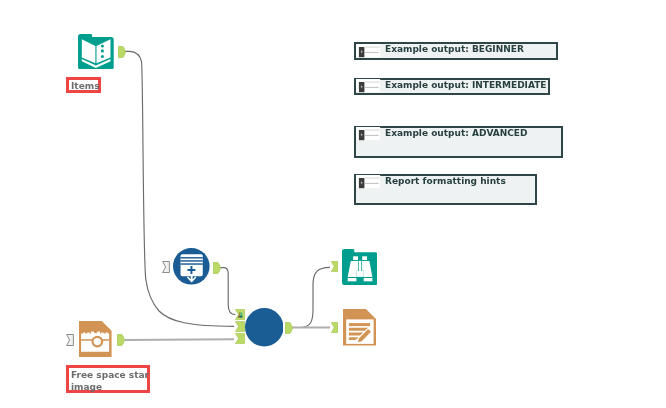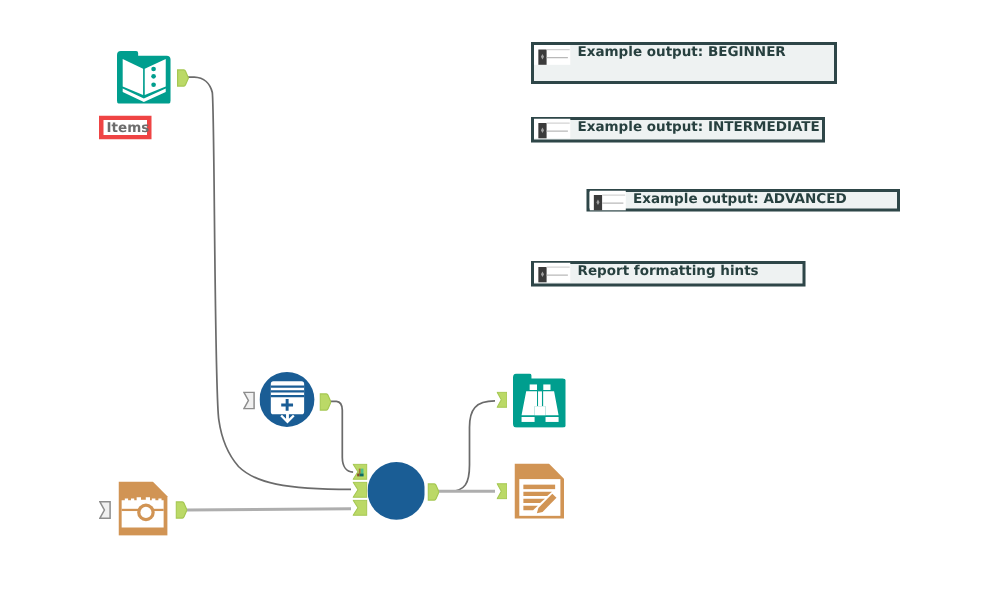--- a/index.html
+++ b/index.html
@@ -80,20 +80,22 @@
 
   <div class="abs" style="left:79.4px;top:321.4px;width:32.6px;height:36.1px;">
     <svg width="32.6" height="36.1" viewBox="0 0 32.6 36.1">
       <path fill="#D19454" d="M0,0 L22.8,0 L32.6,9.8 L32.6,36.1 L0,36.1 Z"></path>
       <path fill="#ffffff" d="M2.1,12.5 L4.2,12.5 L4.2,11.4 L6.4,11.4 L6.4,12.5 L8.3,12.5 L8.3,11.4 L10.5,11.4 L10.5,12.5 L12.1,12.5 L12.1,10.5 L15.0,10.5 L15.0,12.1 L18.2,12.1 L18.2,10.5 L21.0,10.5 L21.0,12.5 L22.2,12.5 L22.2,11.4 L24.6,11.4 L24.6,12.5 L26.6,12.5 L26.6,11.4 L28.7,11.4 L28.7,12.5 L30.1,12.5 L30.1,30.7 L2.1,30.7 Z"></path>
       <rect fill="#D19454" x="2.1" y="18.2" width="28.0" height="1.5"></rect>
       <circle cx="18.3" cy="20.6" r="5.85" fill="#D19454"></circle>
       <circle cx="18.3" cy="20.6" r="3.7" fill="#ffffff"></circle>
     </svg>
   </div>
+  <div class="label-box" style="left:66px;top:365px;width:84px;height:28px;padding:2px 0 0 2px;white-space:pre;">Free space star
+image</div>
   <div class="abs" style="left:66px;top:334px;">
     <svg width="8" height="12" viewBox="0 0 8 12">
         <path fill="#f0f0f0" stroke="#8d8d8d" stroke-width="1" d="M0.6,0.5 L7.4,0.5 L7.4,11.5 L0.6,11.5 L3.6,6 Z"></path>
       </svg>
   </div>
   <div class="abs" style="left:117px;top:334px;">
     <svg width="8" height="12" viewBox="0 0 8 12">
         <path fill="#BBD967" stroke="#a5c752" stroke-width="0.8" d="M0.4,0.6 L4.6,0.6 C5.1,0.6 5.4,0.9 5.6,1.4 L7.5,5.7 C7.6,5.9 7.6,6.1 7.5,6.3 L5.6,10.6 C5.4,11.1 5.1,11.4 4.6,11.4 L0.4,11.4 Z"></path>
       </svg>
   </div>
@@ -163,21 +165,21 @@
       </g>
       <path fill="#D19454" d="M15.9,29.6 L25.2,20.1 L28.0,22.8 L18.7,32.3 L14.9,33.2 Z"></path>
     </svg>
   </div>
   <div class="abs" style="left:330.6px;top:321.8px;">
     <svg width="7.4" height="11" viewBox="0 0 7.4 11">
         <path fill="#BBD967" stroke="#a5c752" stroke-width="0.7" d="M0.45,0.45 L6.95,0.45 L6.95,10.55 L0.45,10.55 L3.2,5.5 Z"></path>
       </svg>
   </div>
 
-  <div class="container" style="left:354px;top:28px;width:203.5px;height:28px;">
+  <div class="container" style="left:354px;top:42px;width:203.5px;height:18px;">
     <svg class="abs" style="left:-0.5px;top:-0.5px;" width="25.2" height="14.5" viewBox="0 0 25.2 14.5">
       <rect x="0" y="0" width="24.2" height="13.2" fill="#ffffff"></rect>
       <rect x="2.9" y="3.0" width="5.5" height="10.2" fill="#3b3b3b"></rect>
       <path fill="#a0a0a0" d="M5.65,6.0 L6.7,7.8 L5.65,9.6 L4.6,7.8 Z"></path>
       <line x1="8.5" y1="3.1" x2="23.8" y2="3.1" stroke="#d3d3d3" stroke-width="0.9"></line>
       <line x1="8.5" y1="8.4" x2="22.6" y2="8.4" stroke="#b9b9b9" stroke-width="0.9"></line>
     </svg>
     <div class="ct-title" style="left:29px;top:0px;">Example output: BEGINNER</div>
   </div>
 
@@ -185,32 +187,32 @@
     <svg class="abs" style="left:-0.5px;top:-0.5px;" width="25.2" height="14.5" viewBox="0 0 25.2 14.5">
       <rect x="0" y="0" width="24.2" height="13.2" fill="#ffffff"></rect>
       <rect x="2.9" y="3.0" width="5.5" height="10.2" fill="#3b3b3b"></rect>
       <path fill="#a0a0a0" d="M5.65,6.0 L6.7,7.8 L5.65,9.6 L4.6,7.8 Z"></path>
       <line x1="8.5" y1="3.1" x2="23.8" y2="3.1" stroke="#d3d3d3" stroke-width="0.9"></line>
       <line x1="8.5" y1="8.4" x2="22.6" y2="8.4" stroke="#b9b9b9" stroke-width="0.9"></line>
     </svg>
     <div class="ct-title" style="left:29px;top:0px;">Example output: INTERMEDIATE</div>
   </div>
 
-  <div class="container" style="left:354px;top:125.7px;width:208.5px;height:15px;margin-left:37px;">
+  <div class="container" style="left:354px;top:125.7px;width:208.5px;height:32px;">
     <svg class="abs" style="left:-0.5px;top:-0.5px;" width="25.2" height="14.5" viewBox="0 0 25.2 14.5">
       <rect x="0" y="0" width="24.2" height="13.2" fill="#ffffff"></rect>
       <rect x="2.9" y="3.0" width="5.5" height="10.2" fill="#3b3b3b"></rect>
       <path fill="#a0a0a0" d="M5.65,6.0 L6.7,7.8 L5.65,9.6 L4.6,7.8 Z"></path>
       <line x1="8.5" y1="3.1" x2="23.8" y2="3.1" stroke="#d3d3d3" stroke-width="0.9"></line>
       <line x1="8.5" y1="8.4" x2="22.6" y2="8.4" stroke="#b9b9b9" stroke-width="0.9"></line>
     </svg>
     <div class="ct-title" style="left:29px;top:0px;">Example output: ADVANCED</div>
   </div>
 
-  <div class="container" style="left:354px;top:173.7px;width:182.5px;height:17px;">
+  <div class="container" style="left:354px;top:173.7px;width:182.5px;height:31px;">
     <svg class="abs" style="left:-0.5px;top:-0.5px;" width="25.2" height="14.5" viewBox="0 0 25.2 14.5">
       <rect x="0" y="0" width="24.2" height="13.2" fill="#ffffff"></rect>
       <rect x="2.9" y="3.0" width="5.5" height="10.2" fill="#3b3b3b"></rect>
       <path fill="#a0a0a0" d="M5.65,6.0 L6.7,7.8 L5.65,9.6 L4.6,7.8 Z"></path>
       <line x1="8.5" y1="3.1" x2="23.8" y2="3.1" stroke="#d3d3d3" stroke-width="0.9"></line>
       <line x1="8.5" y1="8.4" x2="22.6" y2="8.4" stroke="#b9b9b9" stroke-width="0.9"></line>
     </svg>
     <div class="ct-title" style="left:29px;top:0px;">Report formatting hints</div>
   </div>
 

